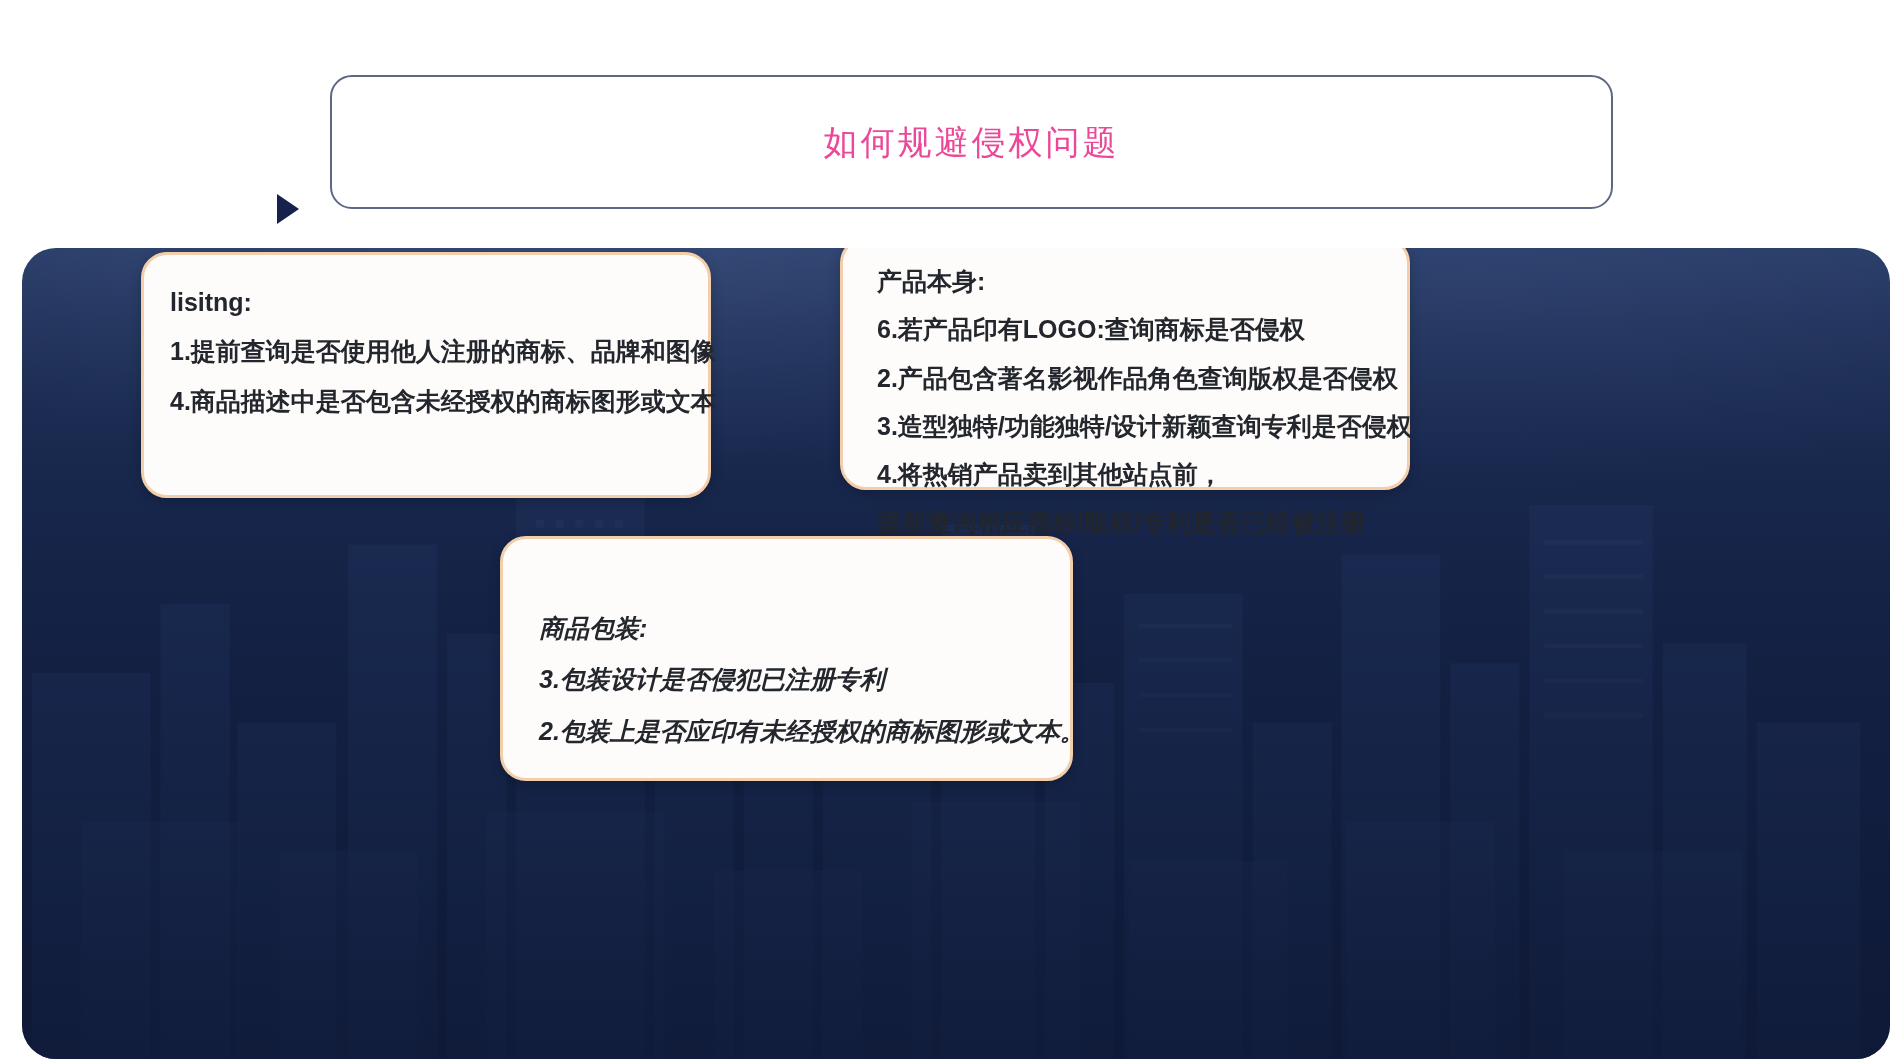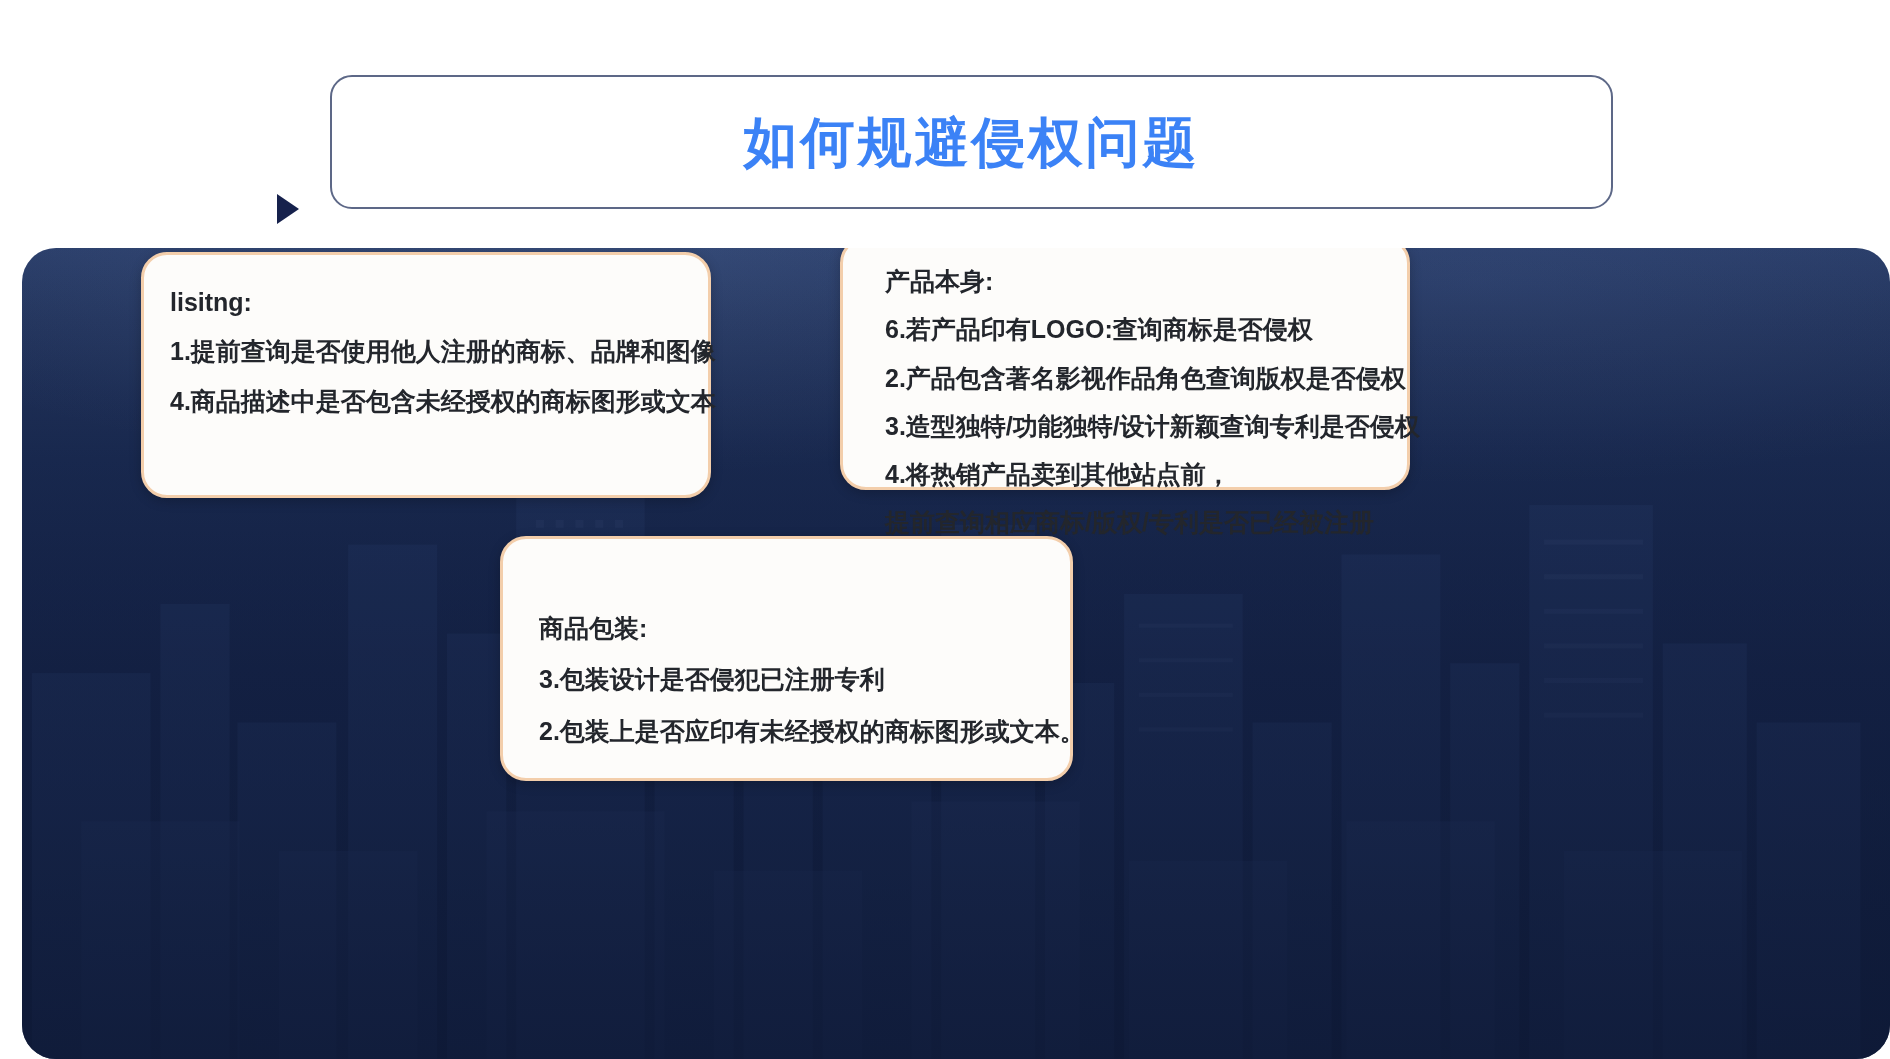--- a/index.html
+++ b/index.html
@@ -47,23 +47,23 @@
     height: 134px;
     background: #ffffff;
     border: 2px solid #5d6887;
     border-radius: 22px;
     display: flex;
     align-items: center;
     justify-content: center;
   }
 
   .title-text {
-    font-size: 54px;
-    font-weight: 700;
-    color: #3b82f6;
+    font-size: 34px;
+    font-weight: 400;
+    color: #ec4899;
     letter-spacing: 3px;
     line-height: 1;
   }
 
   
   .panel {
     position: absolute;
     left: 22px;
     top: 248px;
     width: 1868px;
@@ -130,28 +130,28 @@
     white-space: nowrap;
   }
   .card-line:last-child { margin-bottom: 0; }
 
   
   #card-listing   { left: 119px; top: 4px;   width: 570px; height: 246px; }
   #card-product   { left: 818px; top: -11px; width: 570px; height: 253px; }
   #card-packaging { left: 478px; top: 288px; width: 573px; height: 245px; }
 
   #card-listing .card-inner   { padding: 32px 26px 26px 26px; }
-  #card-product .card-inner   { padding: 26px 26px 26px 34px; margin-left: 8px; }
+  #card-product .card-inner   { padding: 26px 26px 26px 34px; }
   #card-packaging .card-inner { padding: 74px 26px 26px 36px; }
 
   #card-product .card-heading,
   #card-product .card-line { margin-bottom: 17px; }
 
   #card-packaging .card-heading,
-  #card-packaging .card-line { margin-bottom: 20px; }
+  #card-packaging .card-line { margin-bottom: 20px; font-style: italic; }
 </style>
 </head>
 <body>
 
 <div class="slide">
 
   <div class="title-row">
     <div class="play-marker"></div>
     <div class="title-box">
       <span class="title-text">如何规避侵权问题</span>

